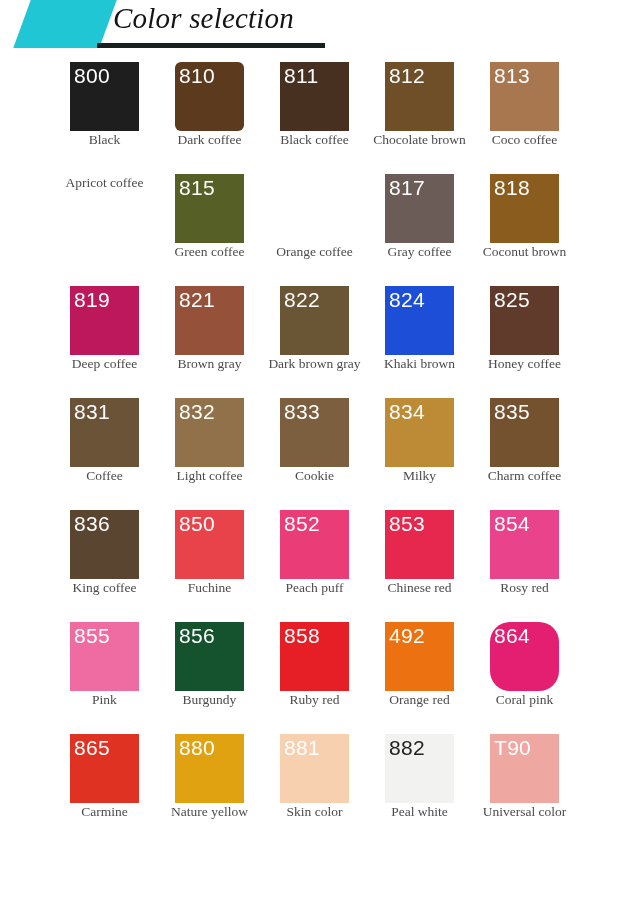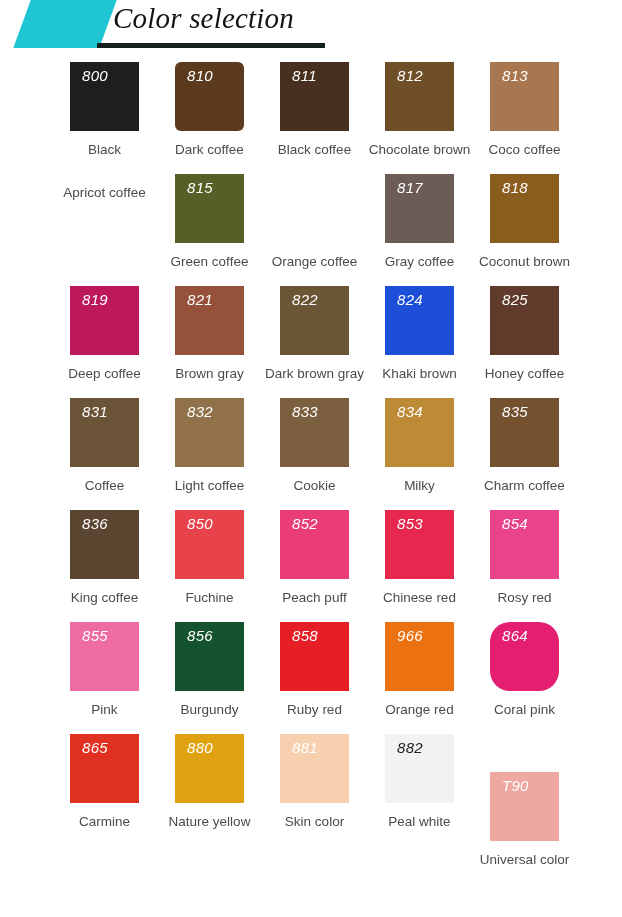--- a/index.html
+++ b/index.html
@@ -82,40 +82,39 @@
 
   .swatch {
     width: 69px;
     height: 69px;
     position: relative;
     flex: 0 0 auto;
   }
 
   .swatch-code {
     position: absolute;
-    left: 12px;
+    left: 4px;
     top: 5px;
-    font-size: 15px;
+    font-size: 21px;
     line-height: 18px;
     font-family: "Liberation Sans", sans-serif;
     color: #ffffff;
     letter-spacing: 0.3px;
-    font-style: italic;
   }
 
   .swatch-code.dark-code { color: #222222; }
 
   .cell-label {
-    margin-top: 10px;
+    margin-top: 0;
     font-size: 13.5px;
     line-height: 17px;
     color: #4b4b4b;
     text-align: left;
     white-space: nowrap;
-    font-family: Liberation Sans, sans-serif;
+    font-family: Liberation Serif, serif;
   }
 </style>
 </head>
 <body>
 
 <div id="page">
 
   <div class="header">
     <div class="header-shape"></div>
     <div class="header-title">Color selection</div>
@@ -294,21 +293,21 @@
           <div class="cell-label">Burgundy</div>
         </div>
         <div class="cell">
           <div class="swatch" style="background: rgb(230, 31, 38);">
             <div class="swatch-code">858</div>
           </div>
           <div class="cell-label">Ruby red</div>
         </div>
         <div class="cell">
           <div class="swatch" style="background: rgb(236, 114, 17);">
-            <div class="swatch-code">966</div>
+            <div class="swatch-code">492</div>
           </div>
           <div class="cell-label">Orange red</div>
         </div>
         <div class="cell">
           <div class="swatch" style="background: rgb(228, 31, 114); border-radius: 20px;">
             <div class="swatch-code">864</div>
           </div>
           <div class="cell-label">Coral pink</div>
         </div>
       </div>
@@ -331,21 +330,21 @@
           </div>
           <div class="cell-label">Skin color</div>
         </div>
         <div class="cell">
           <div class="swatch" style="background: rgb(242, 242, 240);">
             <div class="swatch-code dark-code">882</div>
           </div>
           <div class="cell-label">Peal white</div>
         </div>
         <div class="cell">
-          <div class="swatch" style="background: rgb(239, 167, 161); margin-top: 38px;">
+          <div class="swatch" style="background: rgb(239, 167, 161);">
             <div class="swatch-code">T90</div>
           </div>
           <div class="cell-label">Universal color</div>
         </div>
       </div>
     </div>
 
 </div>
 
 </body></html>

